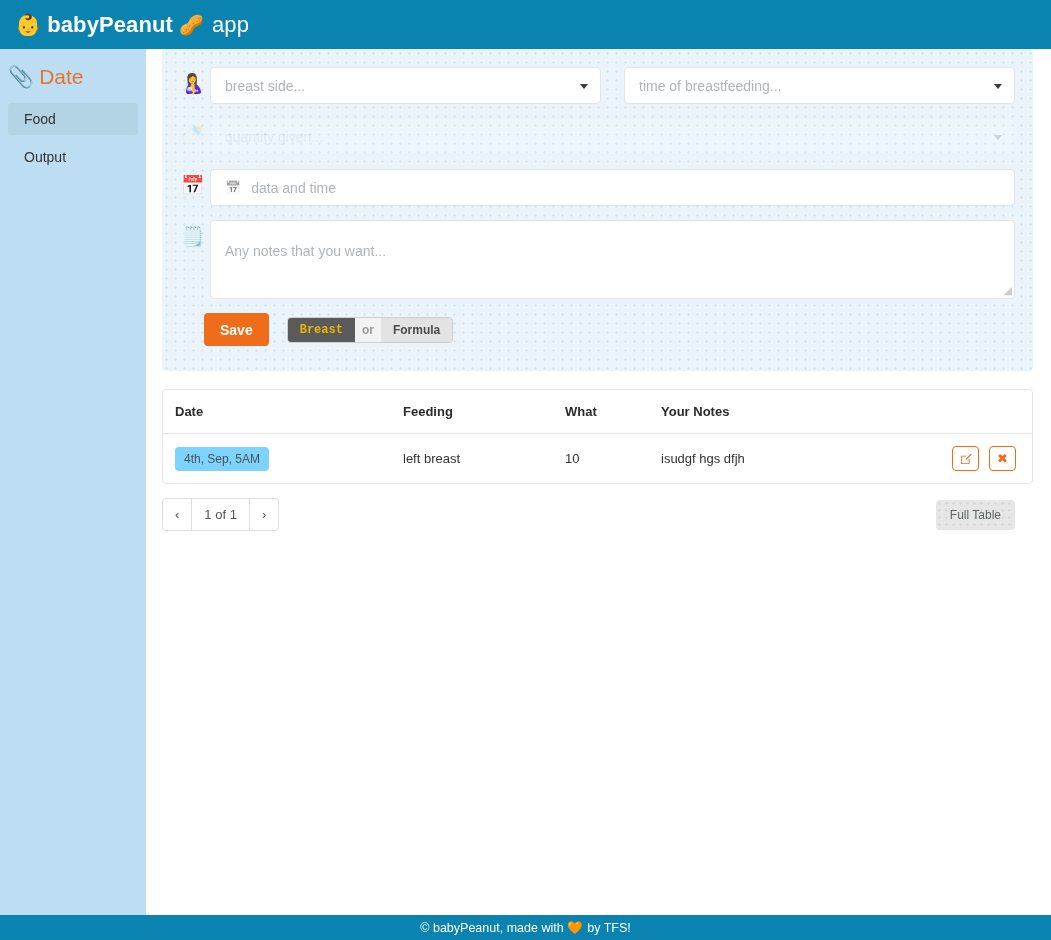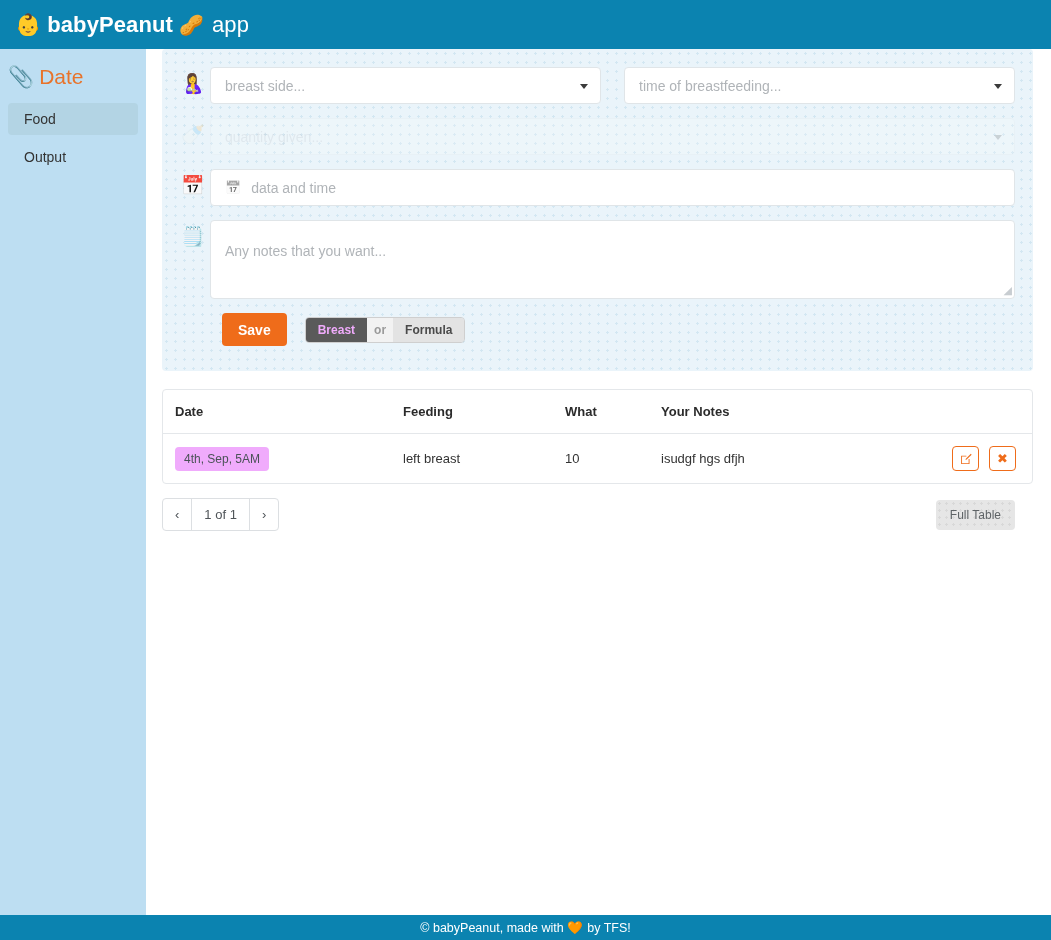--- a/index.html
+++ b/index.html
@@ -149,21 +149,21 @@
     color: #b0b4b8;
     flex: 1 1 0;
     position: relative;
   }
   .notes .grip {
     position: absolute; right: 2px; bottom: 1px;
     color: #c8cdd1; font-size: 11px;
   }
 
   
-  .actions { display: flex; align-items: center; margin-left: 46px; margin-top: 4px; }
+  .actions { display: flex; align-items: center; margin-left: 28px; margin-top: 4px; }
   .btn-save {
     background: #ef6c1a;
     color: #ffffff;
     border: none;
     border-radius: 4px;
     font-size: 14px;
     font-weight: bold;
     padding: 0 16px;
     height: 33px;
     font-family: "Liberation Sans", sans-serif;
@@ -174,22 +174,22 @@
     display: flex; align-items: stretch;
     height: 26px;
     border-radius: 4px;
     overflow: hidden;
     font-size: 12px;
     font-weight: bold;
     cursor: pointer;
     border: 1px solid #cfcfcf;
   }
   .switch .on {
-    background: #5a5a5a; color: #f0abfc;
-    display: flex; align-items: center; padding: 12px 12px;
+    background: #5a5a5a; color: #eab308;
+    display: flex; align-items: center; padding: 12px 12px; font-family: Liberation Mono, monospace;
   }
   .switch .knob {
     background: #f2f2f2; color: #9a9a9a;
     display: flex; align-items: center; padding: 0 7px;
   }
   .switch .off {
     background: #e3e3e3; color: #4a4a4a;
     display: flex; align-items: center; padding: 0 12px;
   }
 
@@ -213,21 +213,21 @@
     font-size: 13px;
     color: #333333;
     padding: 12px 10px 12px 12px;
     vertical-align: middle;
   }
   .col-date { width: 228px; }
   .col-feed { width: 162px; }
   .col-what { width: 96px; }
   .date-badge {
     display: inline-block;
-    background: #f0abfc;
+    background: #7dd3fc;
     color: #4a5257;
     border-radius: 4px;
     font-size: 12px;
     padding: 5px 9px;
   }
   .row-actions { text-align: right; padding-right: 16px; white-space: nowrap; }
   .ico-btn {
     display: inline-flex; align-items: center; justify-content: center;
     width: 27px; height: 25px;
     border: 1px solid #ef6c1a;

